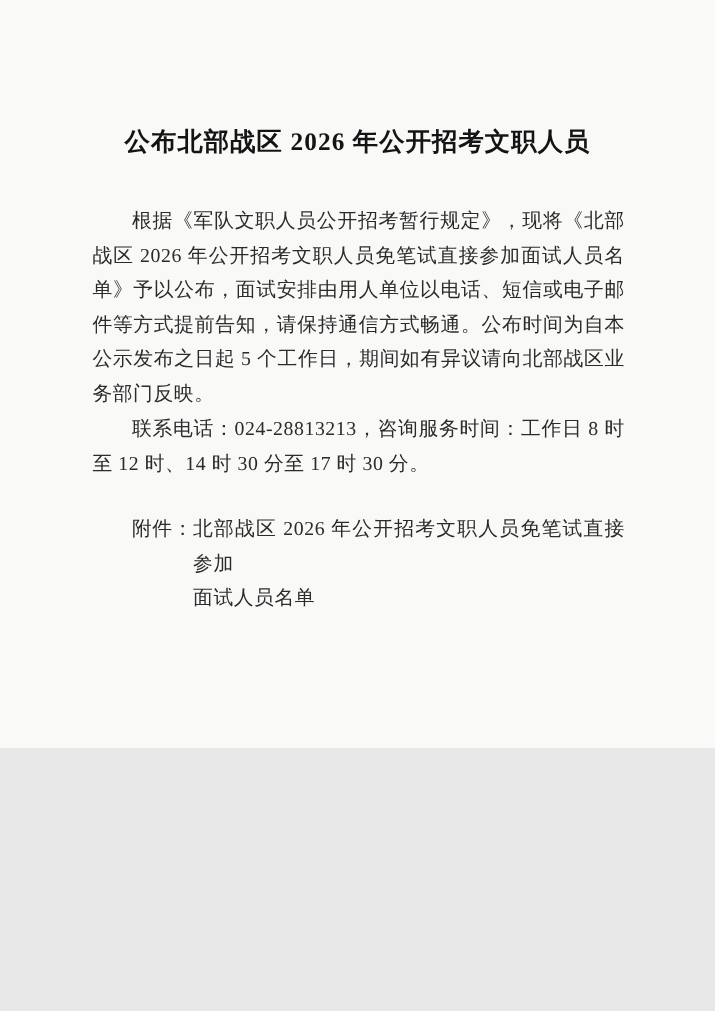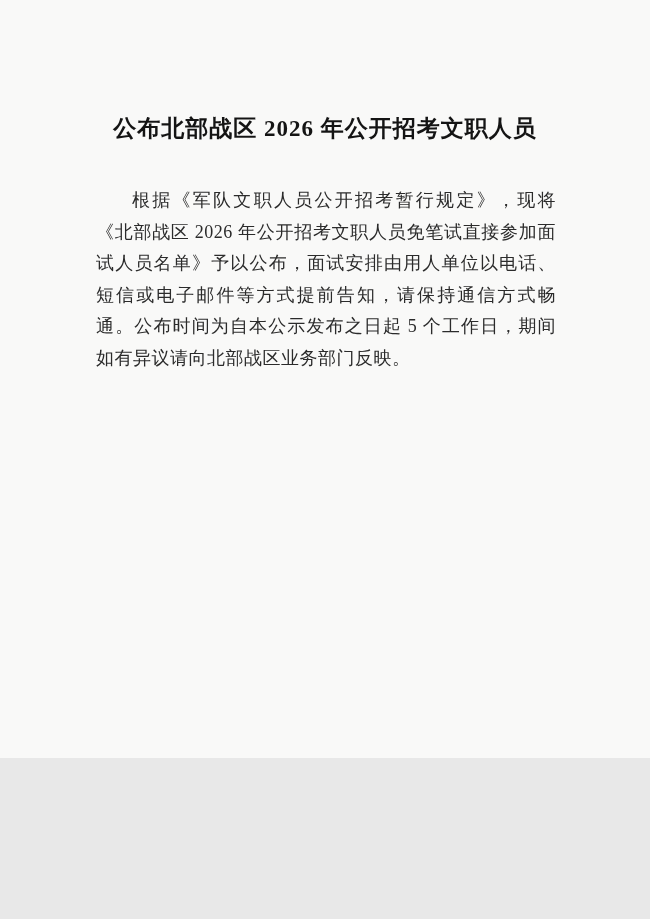--- a/index.html
+++ b/index.html
@@ -3,21 +3,21 @@
 <meta charset="utf-8">
 <style>
   html, body {
     margin: 0;
     padding: 0;
     background: #e8e8e8;
   }
   .page {
     position: relative;
     width: 650px;
-    height: 758px;
+    height: 680px;
     margin: 0 auto;
     background: #f9f9f8;
     font-family: "Liberation Serif", "DejaVu Serif", serif;
     color: #2b2b2b;
     overflow: hidden;
     box-sizing: border-box;
   }
   .doc-title {
     margin: 0;
     padding-top: 110px;
@@ -32,21 +32,21 @@
     display: block;
   }
   .doc-body {
     margin: 38px 82px 0 84px;
     font-size: 18px;
     line-height: 31.5px;
     text-align: justify;
     letter-spacing: 0.5px;
   }
   .para {
-    margin: 12px;
+    margin: 0;
     text-indent: 2em;
   }
   .attachment {
     display: flex;
     margin-top: 28px;
     margin-left: 2em;
     align-items: flex-start;
   }
   .attachment-label {
     white-space: nowrap;
@@ -65,17 +65,25 @@
 <div class="page">
 
   <h1 class="doc-title">
     <span class="title-line">公布北部战区 2026 年公开招考文职人员</span>
   </h1>
 
   <div class="doc-body">
 
     <p class="para">根据《军队文职人员公开招考暂行规定》，现将《北部战区 2026 年公开招考文职人员免笔试直接参加面试人员名单》予以公布，面试安排由用人单位以电话、短信或电子邮件等方式提前告知，请保持通信方式畅通。公布时间为自本公示发布之日起 5 个工作日，期间如有异议请向北部战区业务部门反映。</p>
 
+    <p class="para">联系电话：024-28813213，咨询服务时间：工作日 8 时至 12 时、14 时 30 分至 17 时 30 分。</p>
 
+    <div class="attachment">
+      <span class="attachment-label">附件：</span>
+      <span class="attachment-content">
+        <span class="att-line">北部战区 2026 年公开招考文职人员免笔试直接参加</span>
+        <span class="att-line">面试人员名单</span>
+      </span>
+    </div>
 
   </div>
 
 </div>
 
 </body></html>

